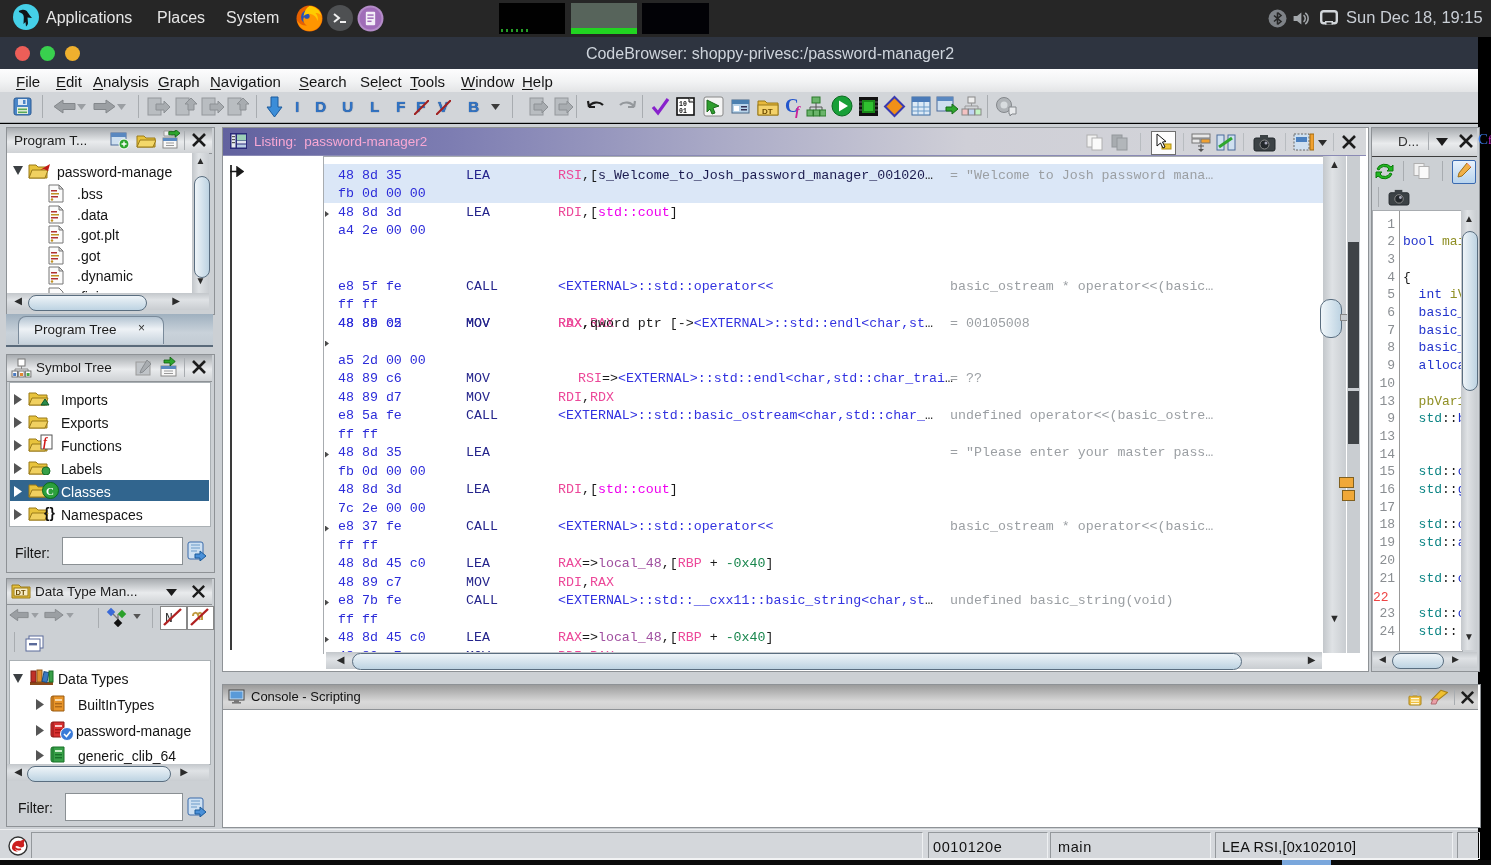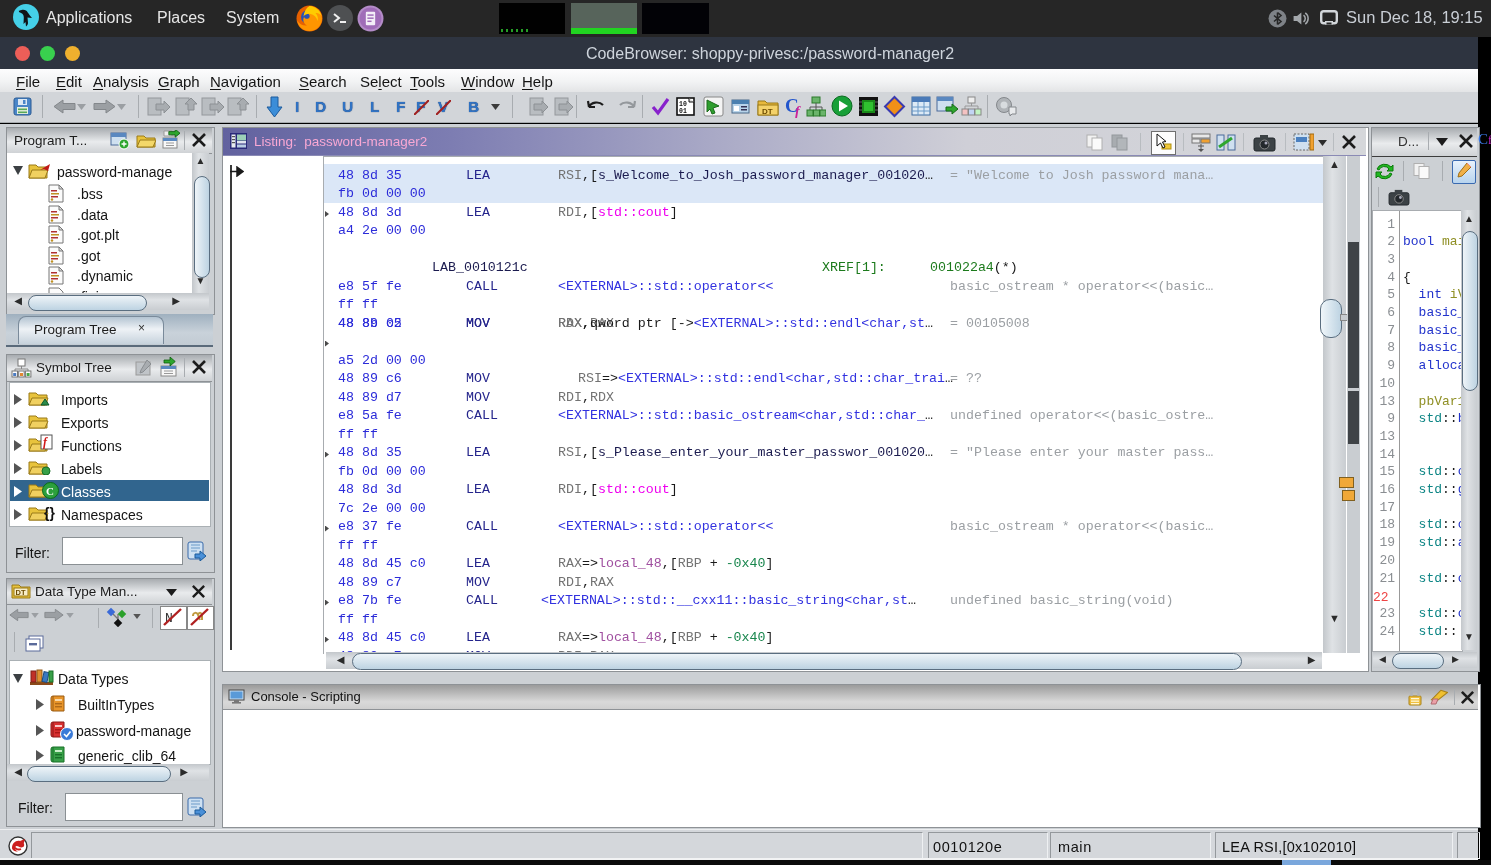--- a/index.html
+++ b/index.html
@@ -13,21 +13,21 @@
 .sbtrack{background:linear-gradient(90deg,#c3c7cb,#dfe2e5 40%,#c9cdd1);}
 .sbtrackh{background:linear-gradient(180deg,#c3c7cb,#dfe2e5 40%,#c9cdd1);}
 .sbthumb{background:linear-gradient(90deg,#eef4f8,#bdd3e2);border:1.5px solid #5a6e80;border-radius:9px;}
 .sbthumbh{background:linear-gradient(180deg,#eef4f8,#bdd3e2);border:1.5px solid #5a6e80;border-radius:9px;}
 .arrbox{color:#2b2b2b;text-align:center;}
 .mono{font-family:"Liberation Mono",monospace;}
 .ln{position:absolute;left:0;height:18px;width:100%;}
 .ln s{position:absolute;text-decoration:none;white-space:pre;font-family:"Liberation Mono",monospace;font-size:13.3px;}
 .by{color:#2b2bd9;}
 .mn{color:#25258c;}
-.reg{color:#737373;}
+.reg{color:#ec4899;}
 .lab{color:#1b1b4f;}
 .grn{color:#17854c;}
 .dgr{color:#1c7a1c;}
 .mag{color:#ef00ef;}
 .ext{color:#3232e0;}
 .loc{color:#a050a0;}
 .cmt{color:#9b9fa3;}
 .blk{color:#1a1a1a;}
 .sep{background:#a8acb0;width:1px;position:absolute;}
 .tool-letter{position:absolute;font-weight:bold;font-size:15.5px;color:#3173c4;text-shadow:0 0 1px #0a2a5a;}
@@ -668,25 +668,20 @@
         <s class="by" style="left:338px">fb 0d 00 00</s>
       </div>
     <div class="ln" style="top:204.9px">
         <s class="by" style="left:338px">48 8d 3d</s>
         <s class="mn" style="left:466px">LEA</s>
         <s style="left:558px"><i class="reg">RDI</i><i class="blk">,[</i><i class="mag">std::cout</i><i class="blk">]</i></s>
       </div>
     <div class="ln" style="top:223.4px">
         <s class="by" style="left:338px">a4 2e 00 00</s>
       </div>
-    <div class="ln" style="top:260.4px">
-        <s class="lab" style="left:432px">LAB_0010121c</s>
-        <s class="dgr" style="left:822px">XREF[1]:</s>
-        <s style="left:930px"><i class="dgr">001022a4</i><i class="blk">(*)</i></s>
-      </div>
     <div class="ln" style="top:278.9px">
         <s class="by" style="left:338px">e8 5f fe</s>
         <s class="mn" style="left:466px">CALL</s>
         <s style="left:558px"><i class="ext">&lt;EXTERNAL&gt;::std::operator&lt;&lt;</i></s>
         <s class="cmt" style="left:950px">basic_ostream * operator&lt;&lt;(basic…</s>
       </div>
     <div class="ln" style="top:297.4px">
         <s class="by" style="left:338px">ff ff</s>
       </div>
     <div class="ln" style="top:315.9px">
@@ -719,21 +714,20 @@
         <s class="mn" style="left:466px">CALL</s>
         <s style="left:558px"><i class="ext">&lt;EXTERNAL&gt;::std::basic_ostream&lt;char,std::char_</i><i class="blk">…</i></s>
         <s class="cmt" style="left:950px">undefined operator&lt;&lt;(basic_ostre…</s>
       </div>
     <div class="ln" style="top:426.9px">
         <s class="by" style="left:338px">ff ff</s>
       </div>
     <div class="ln" style="top:445.4px">
         <s class="by" style="left:338px">48 8d 35</s>
         <s class="mn" style="left:466px">LEA</s>
-        <s style="left:558px"><i class="reg">RSI</i><i class="blk">,[</i><i class="lab">s_Please_enter_your_master_passwor_001020</i><i class="blk">…</i></s>
         <s class="cmt" style="left:950px">= "Please enter your master pass…</s>
       </div>
     <div class="ln" style="top:463.9px">
         <s class="by" style="left:338px">fb 0d 00 00</s>
       </div>
     <div class="ln" style="top:482.4px">
         <s class="by" style="left:338px">48 8d 3d</s>
         <s class="mn" style="left:466px">LEA</s>
         <s style="left:558px"><i class="reg">RDI</i><i class="blk">,[</i><i class="mag">std::cout</i><i class="blk">]</i></s>
       </div>
@@ -755,21 +749,21 @@
         <s style="left:558px"><i class="reg">RAX</i><i class="blk">=&gt;</i><i class="loc">local_48</i><i class="blk">,[</i><i class="reg">RBP</i><i class="blk"> + </i><i class="grn">-0x40</i><i class="blk">]</i></s>
       </div>
     <div class="ln" style="top:574.9px">
         <s class="by" style="left:338px">48 89 c7</s>
         <s class="mn" style="left:466px">MOV</s>
         <s style="left:558px"><i class="reg">RDI</i><i class="blk">,</i><i class="reg">RAX</i></s>
       </div>
     <div class="ln" style="top:593.4px">
         <s class="by" style="left:338px">e8 7b fe</s>
         <s class="mn" style="left:466px">CALL</s>
-        <s style="left:541px"><i class="ext">&lt;EXTERNAL&gt;::std::__cxx11::basic_string&lt;char,st</i><i class="blk">…</i></s>
+        <s style="left:558px"><i class="ext">&lt;EXTERNAL&gt;::std::__cxx11::basic_string&lt;char,st</i><i class="blk">…</i></s>
         <s class="cmt" style="left:950px">undefined basic_string(void)</s>
       </div>
     <div class="ln" style="top:611.9px">
         <s class="by" style="left:338px">ff ff</s>
       </div>
     <div class="ln" style="top:630.4px">
         <s class="by" style="left:338px">48 8d 45 c0</s>
         <s class="mn" style="left:466px">LEA</s>
         <s style="left:558px"><i class="reg">RAX</i><i class="blk">=&gt;</i><i class="loc">local_48</i><i class="blk">,[</i><i class="reg">RBP</i><i class="blk"> + </i><i class="grn">-0x40</i><i class="blk">]</i></s>
       </div>

